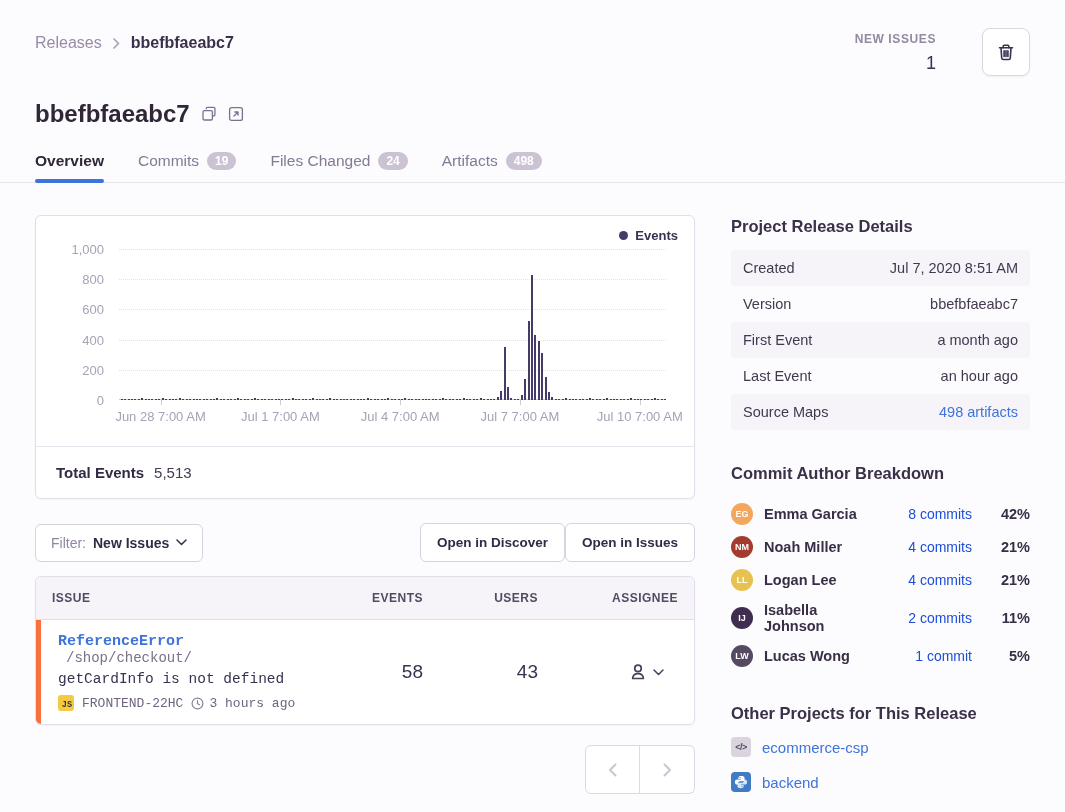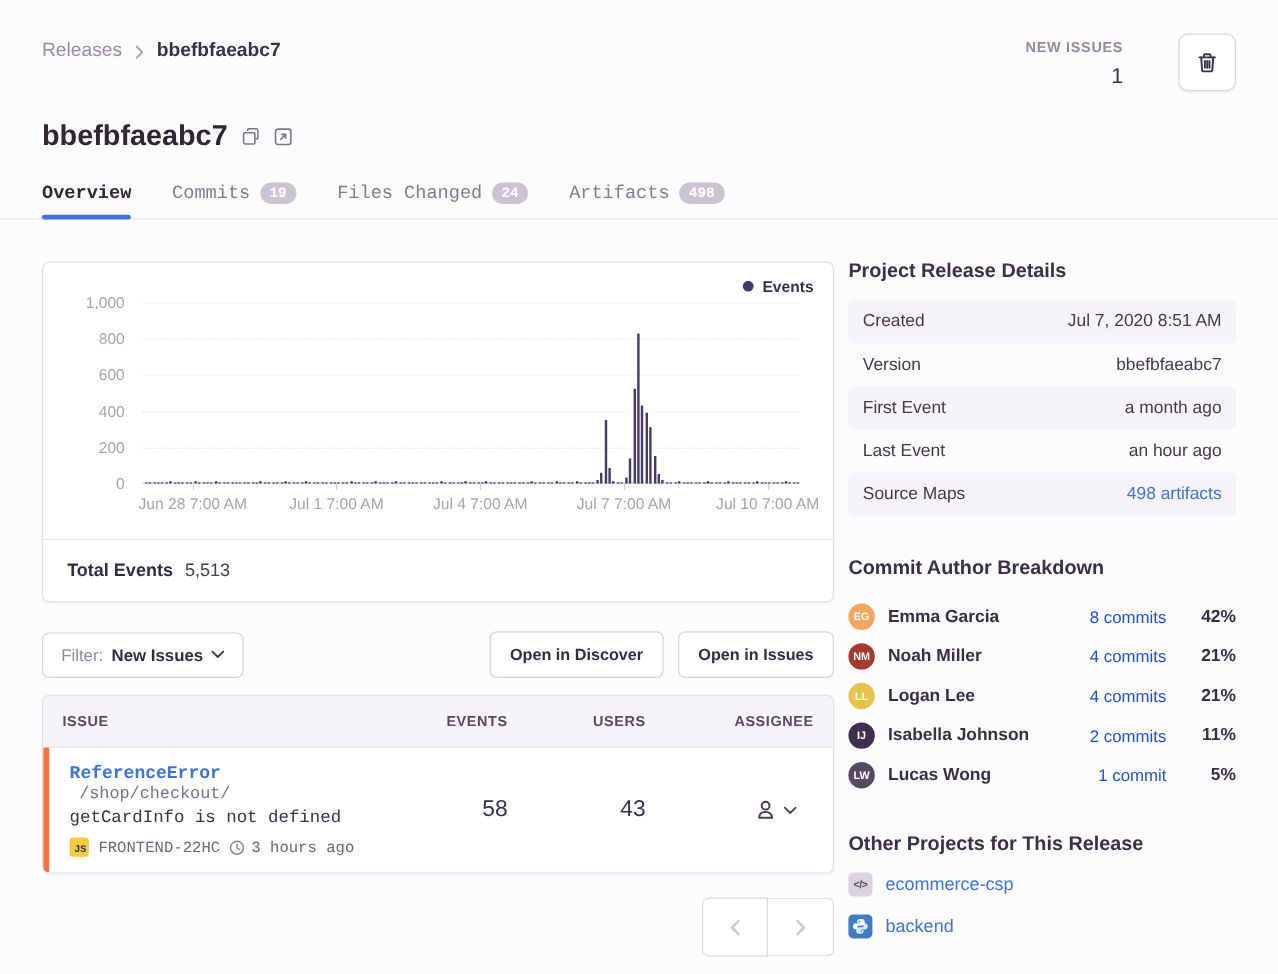--- a/index.html
+++ b/index.html
@@ -24,27 +24,27 @@
   .env-pill { color:#fff; font-size:13px; padding:3px 13px; border-radius:13px; }
   .trash-btn { width:48px; height:48px; background:#fff; border:1px solid #dcd6e2; border-radius:8px;
     display:flex; align-items:center; justify-content:center; cursor:pointer; box-shadow:0 1px 2px rgba(60,50,80,.06); }
 
   
   .title-row { display:flex; align-items:center; gap:11px; margin-top:24px; }
   .page-title { font-size:24px; font-weight:bold; margin:0; color:#2f2637; }
   .icon-btn { background:none; border:none; padding:0; cursor:pointer; display:flex; }
   .tabs { display:flex; gap:34px; margin-top:24px; position:relative; }
   .tabs-rule { position:absolute; left:-35px; right:-35px; bottom:0; height:1px; background:#e8e4ed; }
-  .tab { display:flex; align-items:flex-start; gap:8px; padding-bottom:13px; font-size:15.5px; color:#857a95; cursor:pointer; position:relative; text-decoration:none;font-family:Liberation Mono, monospace; }
+  .tab { display:flex; align-items:flex-start; gap:8px; padding-bottom:13px; font-size:15.5px; color:#857a95; cursor:pointer; position:relative; text-decoration:none; }
   .tab.active { color:#2f2637; font-weight:bold; }
   .tab.active::after { content:''; position:absolute; left:0; right:0; bottom:0; height:4px; border-radius:3px; background:#3d74db; z-index:2; }
   .tab-badge { background:#cbc3d4; color:#fff; font-size:12px; font-weight:bold; padding:2px 8px; border-radius:10px; }
 
   
-  .content { display:flex; gap:12px; margin-top:32px;align-items:flex-end; }
+  .content { display:flex; gap:36px; margin-top:32px; }
   main { width:660px; flex:none; }
   aside { flex:1; padding-top:2px; }
 
   
   .chart-card { background:#fff; border:1px solid #e2dde8; border-radius:6px; box-shadow:0 1px 2px rgba(60,50,80,.04); }
   .chart-wrap { position:relative; height:230px; }
   .legend { position:absolute; top:12px; right:16px; display:flex; align-items:center; gap:7px; font-size:13px; font-weight:bold; color:#3a3150; cursor:pointer; }
   .legend-dot { width:9px; height:9px; border-radius:50%; }
   .ylabels { position:absolute; left:0; width:68px; top:33px; height:151px; }
   .ylab { position:absolute; right:0; transform:translateY(-50%); font-size:13px; color:#a9a1b5; }
@@ -61,21 +61,21 @@
 
   
   .toolbar { display:flex; align-items:center; margin-top:24px; }
   .filter-btn { display:flex; align-items:center; gap:7px; background:#fff; border:1px solid #d8d2de; border-radius:6px;
     padding:10px 15px; font-size:14px; cursor:pointer; }
   .filter-label { color:#91869f; }
   .filter-value { font-weight:bold; color:#332a45; }
   .toolbar-spacer { flex:1; }
   .btn { background:#fff; border:1px solid #d8d2de; border-radius:6px; padding:11px 16px;
     font-size:13.5px; font-weight:bold; color:#332a45; cursor:pointer; font-family:inherit; }
-  .toolbar .btn + .btn { margin-left:12px; }
+  .toolbar .btn + .btn { }
 
   
   .issues-table { margin-top:14px; background:#fff; border:1px solid #e2dde8; border-radius:6px; overflow:hidden; box-shadow:0 1px 2px rgba(60,50,80,.04); }
   .thead { display:flex; align-items:center; background:#f6f4f8; border-bottom:1px solid #e4dfe9;
     padding:14px 16px; font-size:12px; font-weight:bold; letter-spacing:.5px; color:#554a63; }
   .col-issue { flex:1; }
   .col-events, .col-users { width:115px; text-align:right; }
   .col-assignee { width:140px; text-align:right; }
   .trow { display:flex; align-items:center; position:relative; padding:13px 16px 13px 22px; }
   .level-strip { position:absolute; left:0; top:0; bottom:0; width:5px; }

